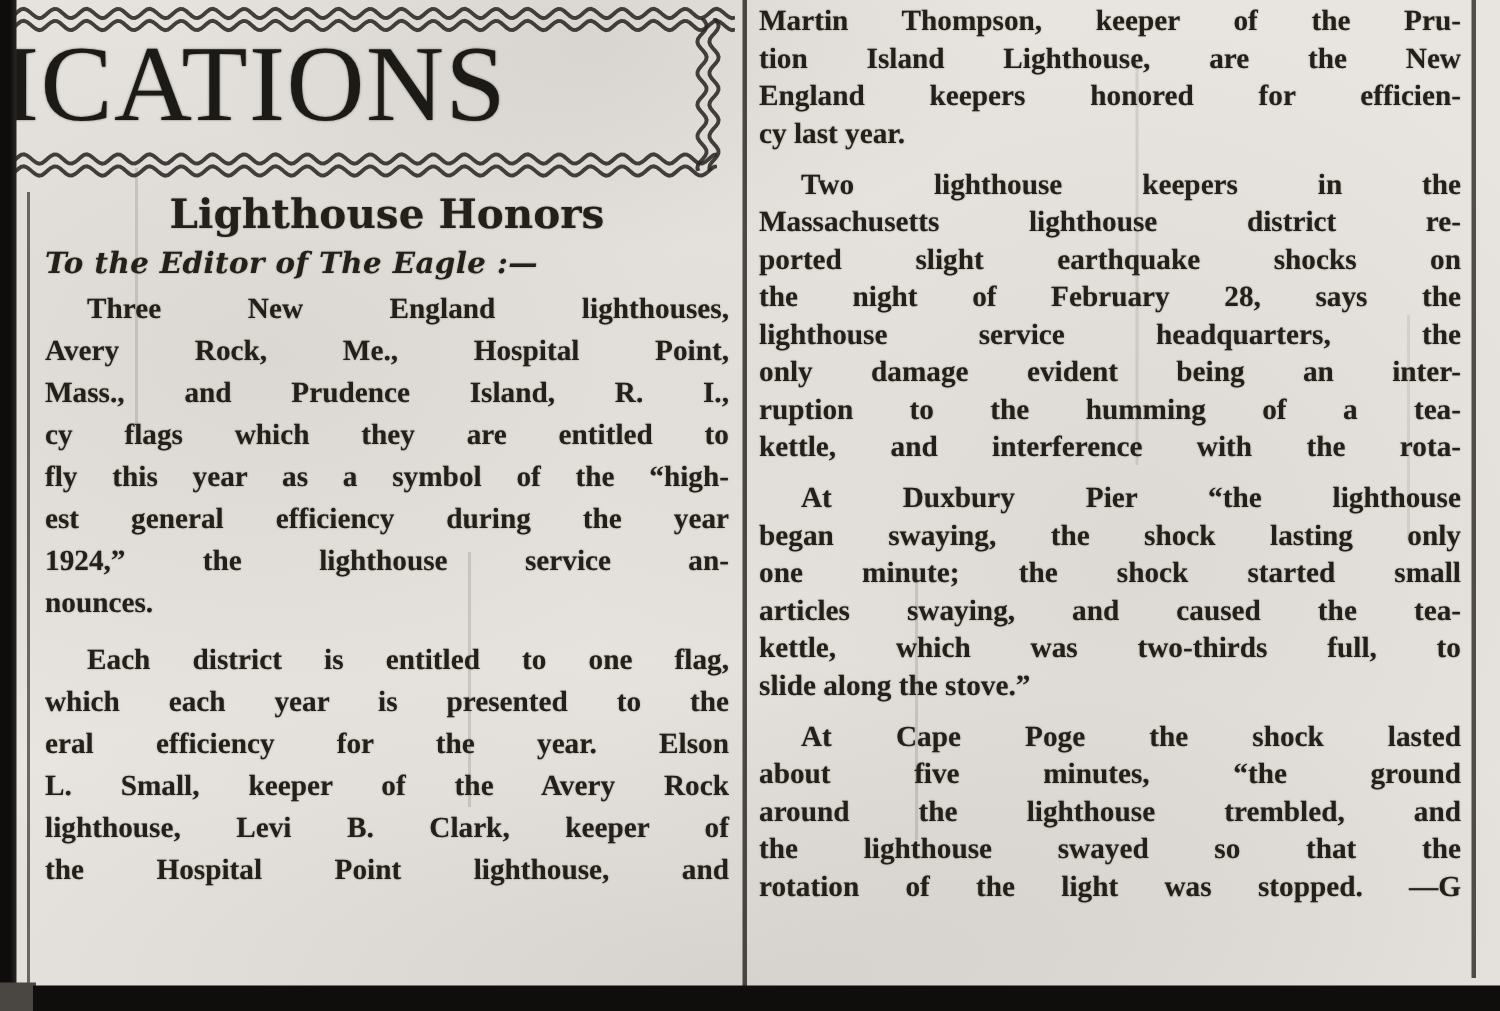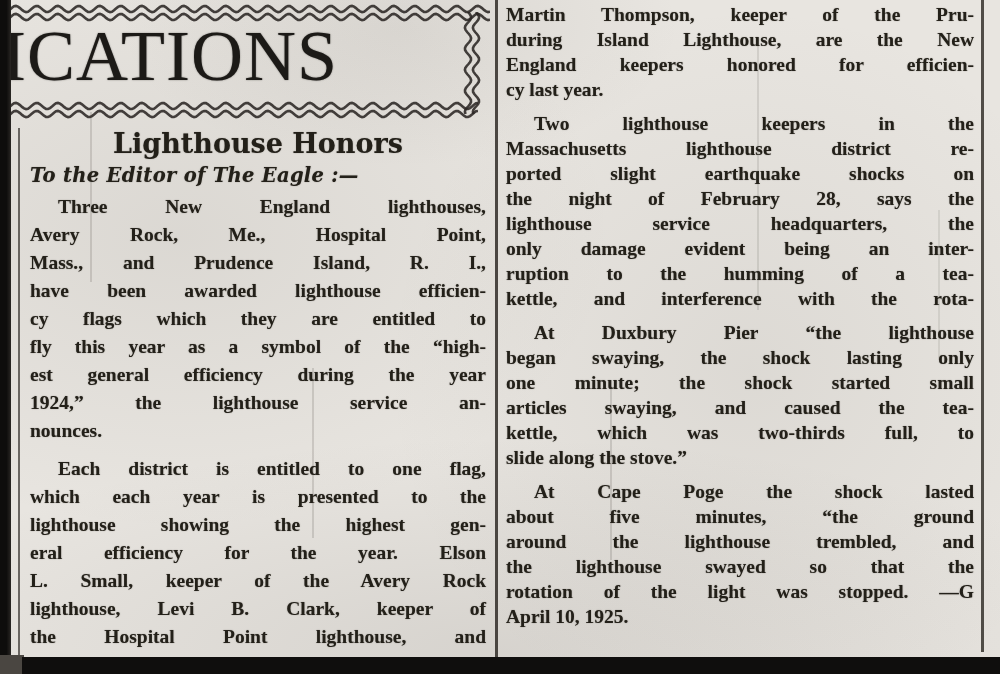--- a/index.html
+++ b/index.html
@@ -81,44 +81,42 @@
   <div class="rule rule-right"></div>
 
   <div class="col col-left">
     <h2 class="heading">Lighthouse Honors</h2>
     <div class="salutation">To the Editor of The Eagle :—</div>
     <div>
         <div class="para">
           <div class="tline indent">Three New England lighthouses,</div>
           <div class="tline">Avery Rock, Me., Hospital Point,</div>
           <div class="tline">Mass., and Prudence Island, R. I.,</div>
-          <div class="tline">have been awarded lighthouse efficien-</div>
           <div class="tline">cy flags which they are entitled to</div>
           <div class="tline">fly this year as a symbol of the “high-</div>
           <div class="tline">est general efficiency during the year</div>
           <div class="tline">1924,” the lighthouse service an-</div>
           <div class="tline endline">nounces.</div>
         </div>
         <div class="para">
           <div class="tline indent">Each district is entitled to one flag,</div>
           <div class="tline">which each year is presented to the</div>
-          <div class="tline">lighthouse showing the highest gen-</div>
           <div class="tline">eral efficiency for the year.  Elson</div>
           <div class="tline">L. Small, keeper of the Avery Rock</div>
           <div class="tline">lighthouse, Levi B. Clark, keeper of</div>
           <div class="tline">the Hospital Point lighthouse, and</div>
         </div>
       </div>
   </div>
 
   <div class="col col-right">
     <div>
         <div class="para">
           <div class="tline">Martin Thompson, keeper of the Pru-</div>
-          <div class="tline">during Island Lighthouse, are the New</div>
+          <div class="tline">tion Island Lighthouse, are the New</div>
           <div class="tline">England keepers honored for efficien-</div>
           <div class="tline endline">cy last year.</div>
         </div>
         <div class="para">
           <div class="tline indent">Two lighthouse keepers in the</div>
           <div class="tline">Massachusetts lighthouse district re-</div>
           <div class="tline">ported slight earthquake shocks on</div>
           <div class="tline">the night of February 28, says the</div>
           <div class="tline">lighthouse service headquarters, the</div>
           <div class="tline">only damage evident being an inter-</div>
@@ -133,23 +131,20 @@
           <div class="tline">kettle, which was two-thirds full, to</div>
           <div class="tline endline">slide along the stove.”</div>
         </div>
         <div class="para">
           <div class="tline indent">At Cape Poge the shock lasted</div>
           <div class="tline">about five minutes, “the ground</div>
           <div class="tline">around the lighthouse trembled, and</div>
           <div class="tline">the lighthouse swayed so that the</div>
           <div class="tline">rotation of the light was stopped. —G</div>
         </div>
-        <div class="para" style="margin-top: 0px;">
-          <div class="tline endline">April 10, 1925.</div>
-        </div>
       </div>
   </div>
 
   <div class="crease c1"></div>
   <div class="crease c2"></div>
   <div class="crease c3"></div>
   <div class="crease c4"></div>
   <div class="crease c5"></div>
   <div class="edge-left"></div>
   <div class="edge-corner"></div>

